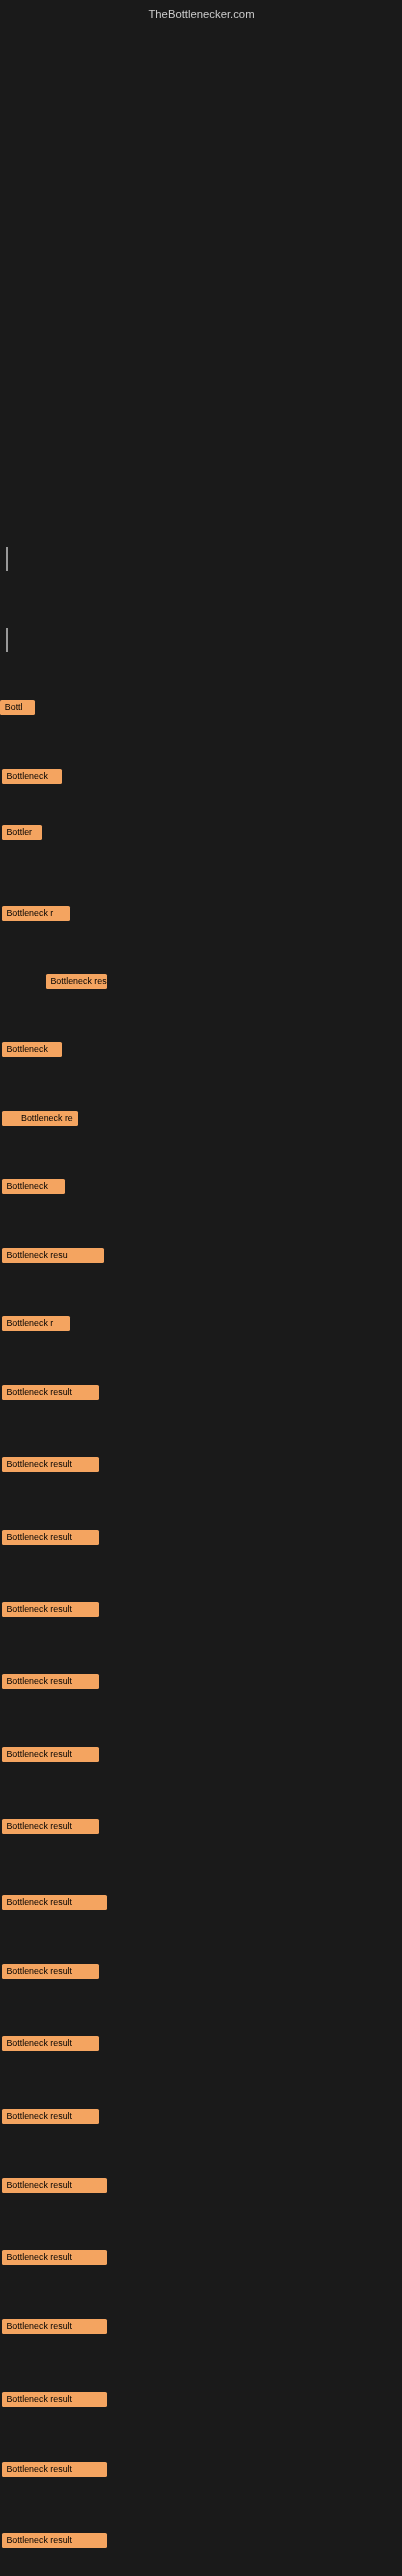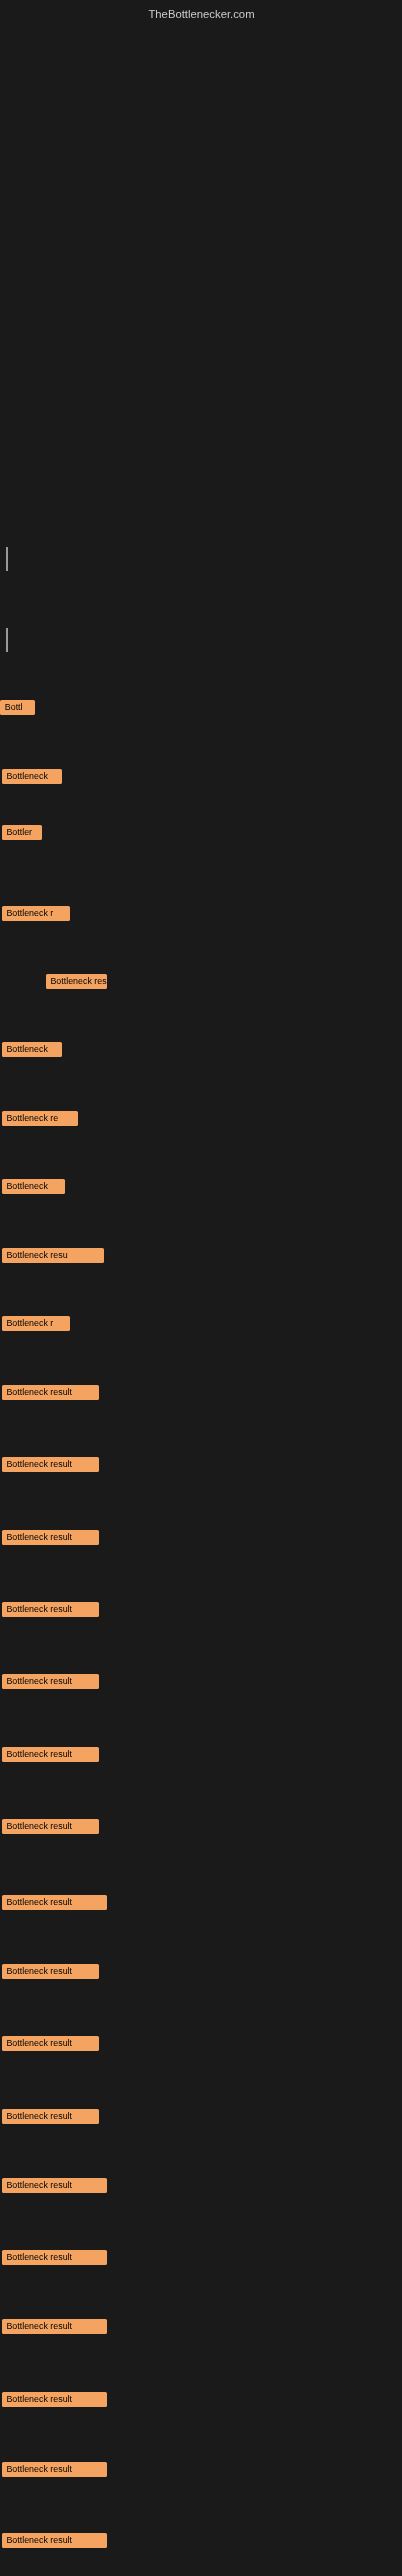--- a/index.html
+++ b/index.html
@@ -59,21 +59,21 @@
 <div class="vertical-line-1"></div>
 <div class="vertical-line-2"></div>
 
 <div id="labels-container">
     <div class="bottleneck-label" style="top: 700px; left: 0; width: 35px;">Bottl</div>
     <div class="bottleneck-label" style="top: 769px; left: 1.6px; width: 60px;">Bottleneck</div>
     <div class="bottleneck-label" style="top: 825px; left: 1.6px; width: 40px;">Bottler</div>
     <div class="bottleneck-label" style="top: 906px; left: 1.6px; width: 68px;">Bottleneck r</div>
     <div class="bottleneck-label" style="top: 974px; left: 1.6px; width: 61px; margin-left: 44px;">Bottleneck res</div>
     <div class="bottleneck-label" style="top: 1042px; left: 1.6px; width: 60px;">Bottleneck</div>
-    <div class="bottleneck-label" style="top: 1111px; left: 1.6px; width: 76px;">Bottleneck re</div>
+    <div class="bottleneck-label" style="top: 1111px; left: 1.6px; width: 76px; text-align: right;">Bottleneck re</div>
     <div class="bottleneck-label" style="top: 1179px; left: 1.6px; width: 63px;">Bottleneck</div>
     <div class="bottleneck-label" style="top: 1248px; left: 1.6px; width: 102px;">Bottleneck resu</div>
     <div class="bottleneck-label" style="top: 1316px; left: 1.6px; width: 68px;">Bottleneck r</div>
     <div class="bottleneck-label" style="top: 1385px; left: 1.6px; width: 97px;">Bottleneck result</div>
     <div class="bottleneck-label" style="top: 1457px; left: 1.6px; width: 97px;">Bottleneck result</div>
     <div class="bottleneck-label" style="top: 1530px; left: 1.6px; width: 97px;">Bottleneck result</div>
     <div class="bottleneck-label" style="top: 1602px; left: 1.6px; width: 97px;">Bottleneck result</div>
     <div class="bottleneck-label" style="top: 1674px; left: 1.6px; width: 97px;">Bottleneck result</div>
     <div class="bottleneck-label" style="top: 1747px; left: 1.6px; width: 97px;">Bottleneck result</div>
     <div class="bottleneck-label" style="top: 1819px; left: 1.6px; width: 97px;">Bottleneck result</div>

